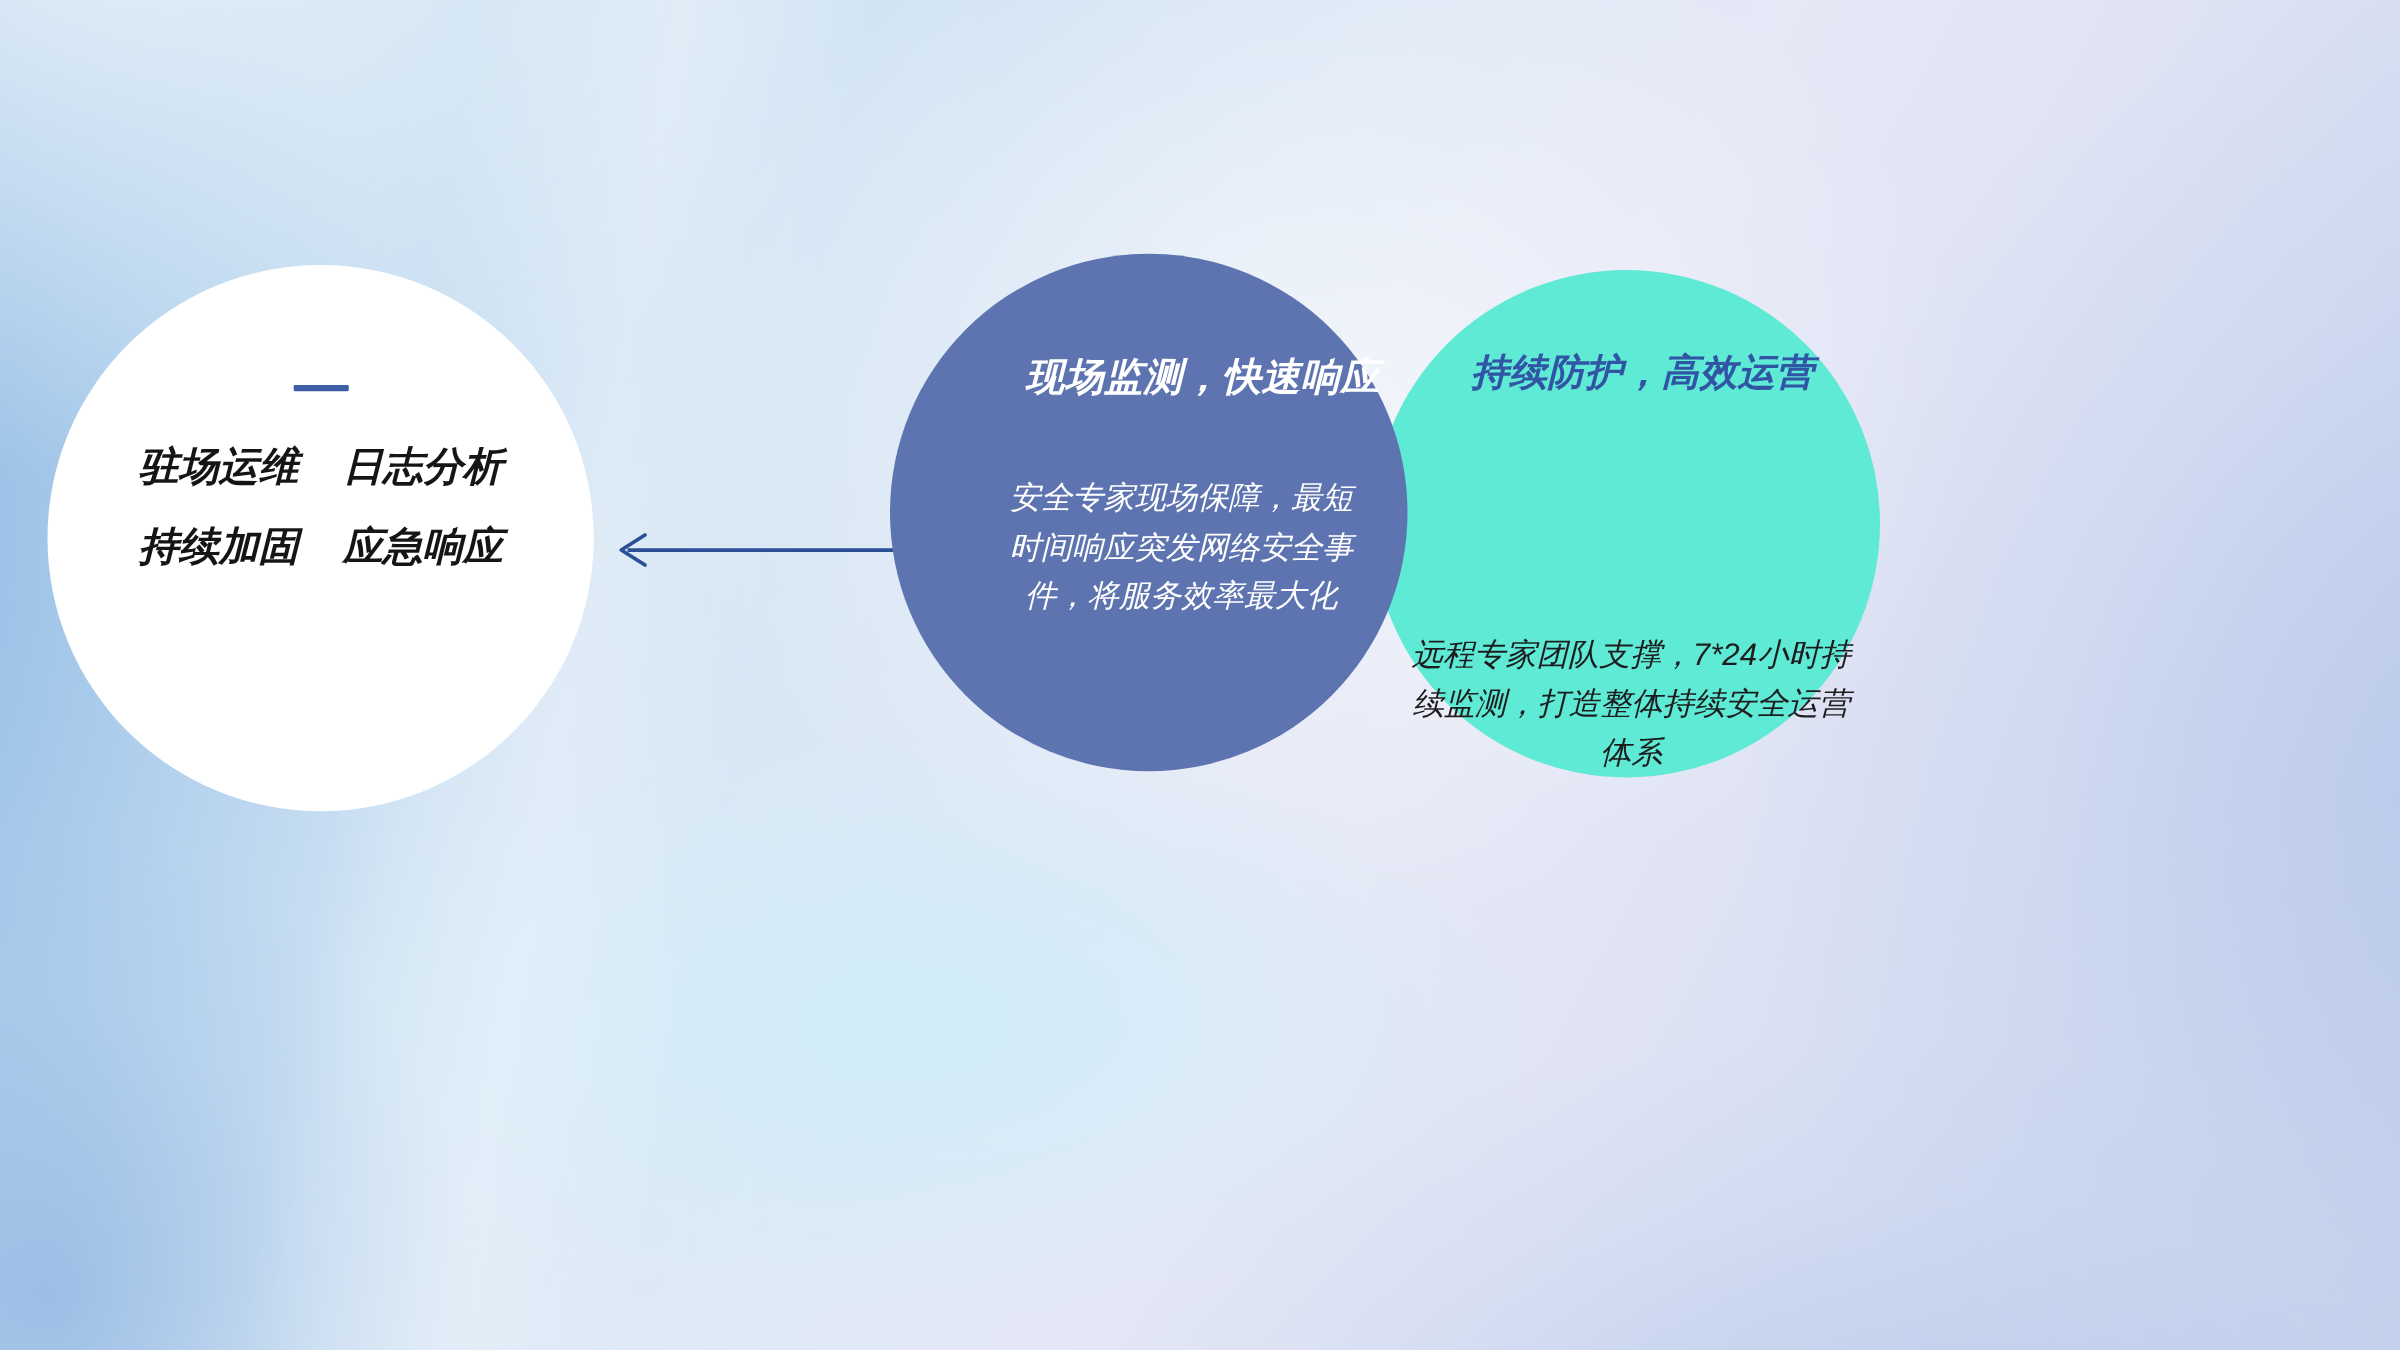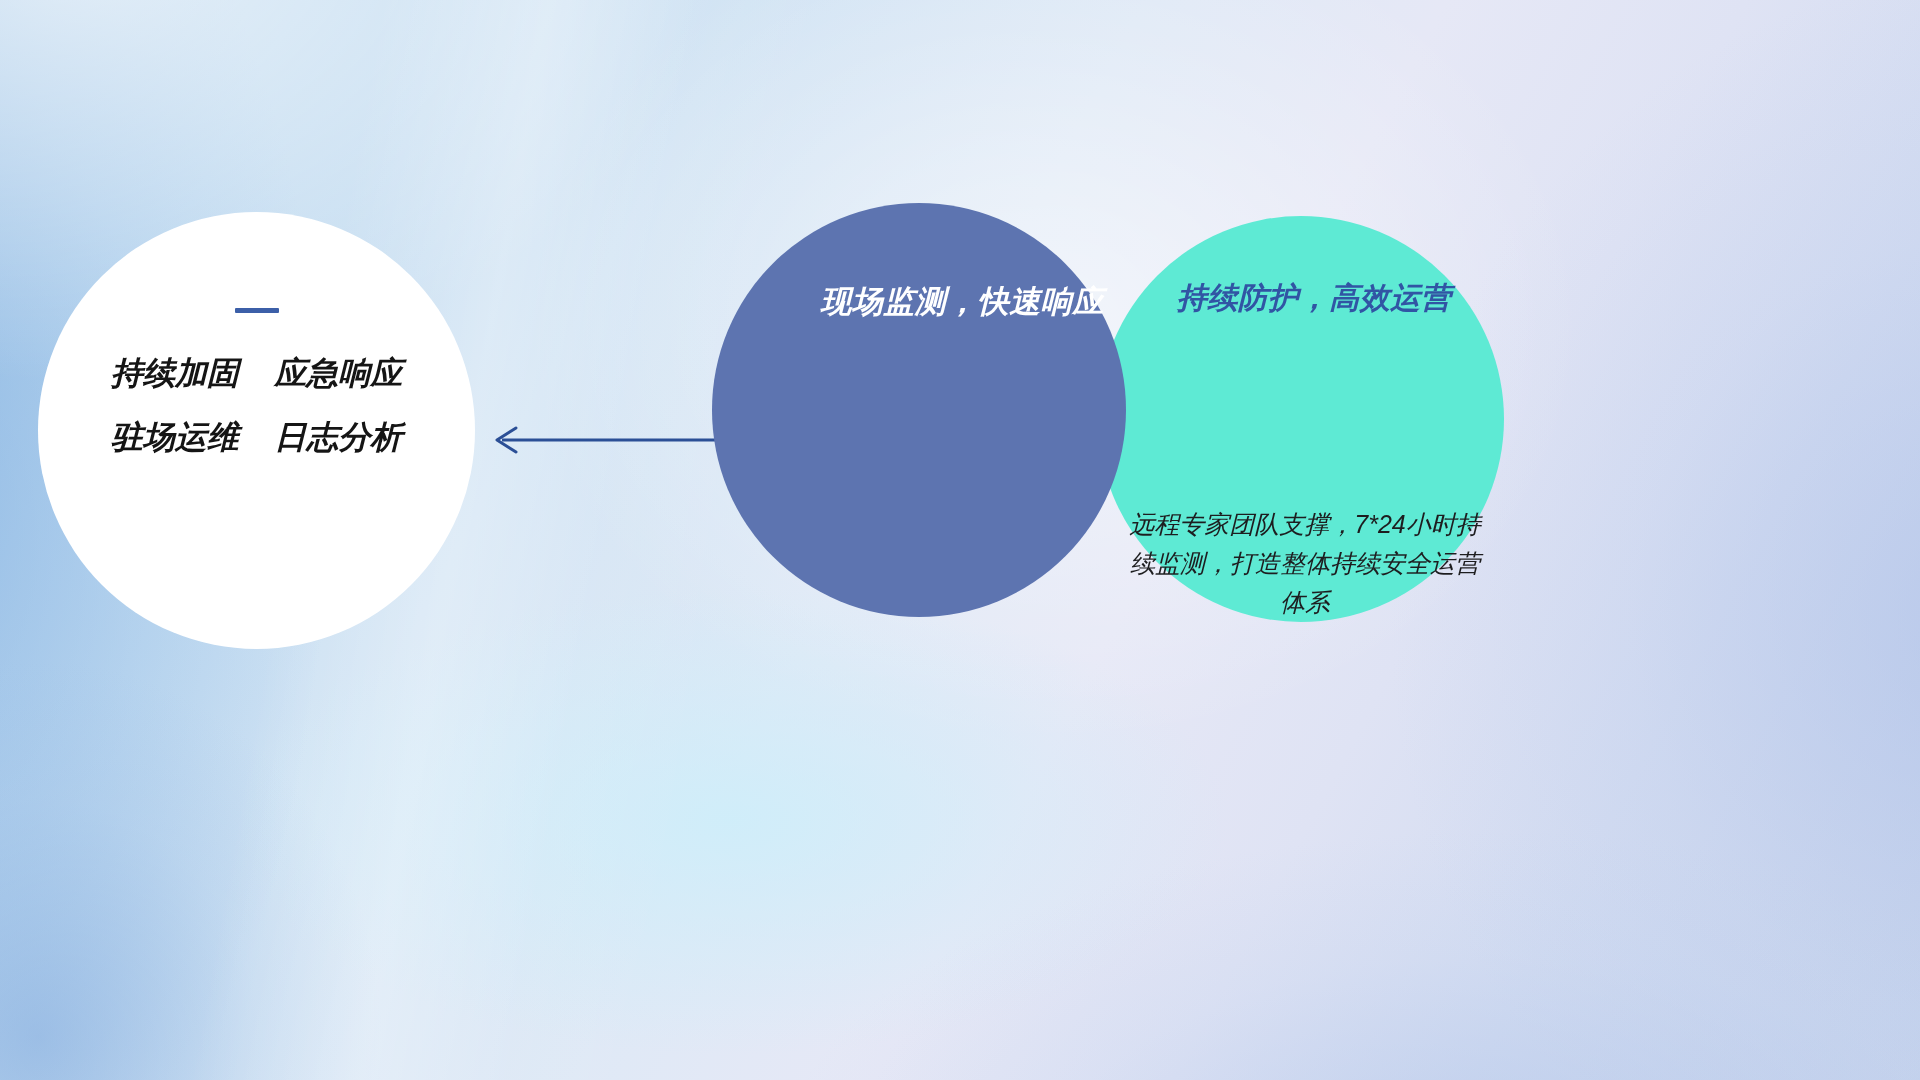--- a/index.html
+++ b/index.html
@@ -211,27 +211,28 @@
   <div class="bg-layer bg-swoosh"></div>
 
   <svg class="arrow" viewBox="0 0 240 56">
     <line x1="238" y1="28" x2="22" y2="28" stroke="#2b4f96" stroke-width="3"></line>
     <polyline points="36,16 17,28 36,40" fill="none" stroke="#2b4f96" stroke-width="3" stroke-linecap="round" stroke-linejoin="round"></polyline>
   </svg>
 
   <div class="circle circle-left">
     <div class="dash"></div>
     <div class="left-lines">
+      <div class="lrow">驻场运维    日志分析</div>
       <div class="lrow">持续加固    应急响应</div>
-      <div class="lrow">驻场运维    日志分析</div>
     </div>
   </div>
 
   <div class="circle circle-right">
     <div class="right-title">持续防护，高效运营</div>
     <div class="right-body">远程专家团队支撑，7*24小时持续监测，打造整体持续安全运营体系</div>
   </div>
 
   <div class="circle circle-mid">
     <div class="mid-title">现场监测，快速响应</div>
+    <div class="mid-body">安全专家现场保障，最短时间响应突发网络安全事件，将服务效率最大化</div>
   </div>
 
 </div>
 
 </body></html>

